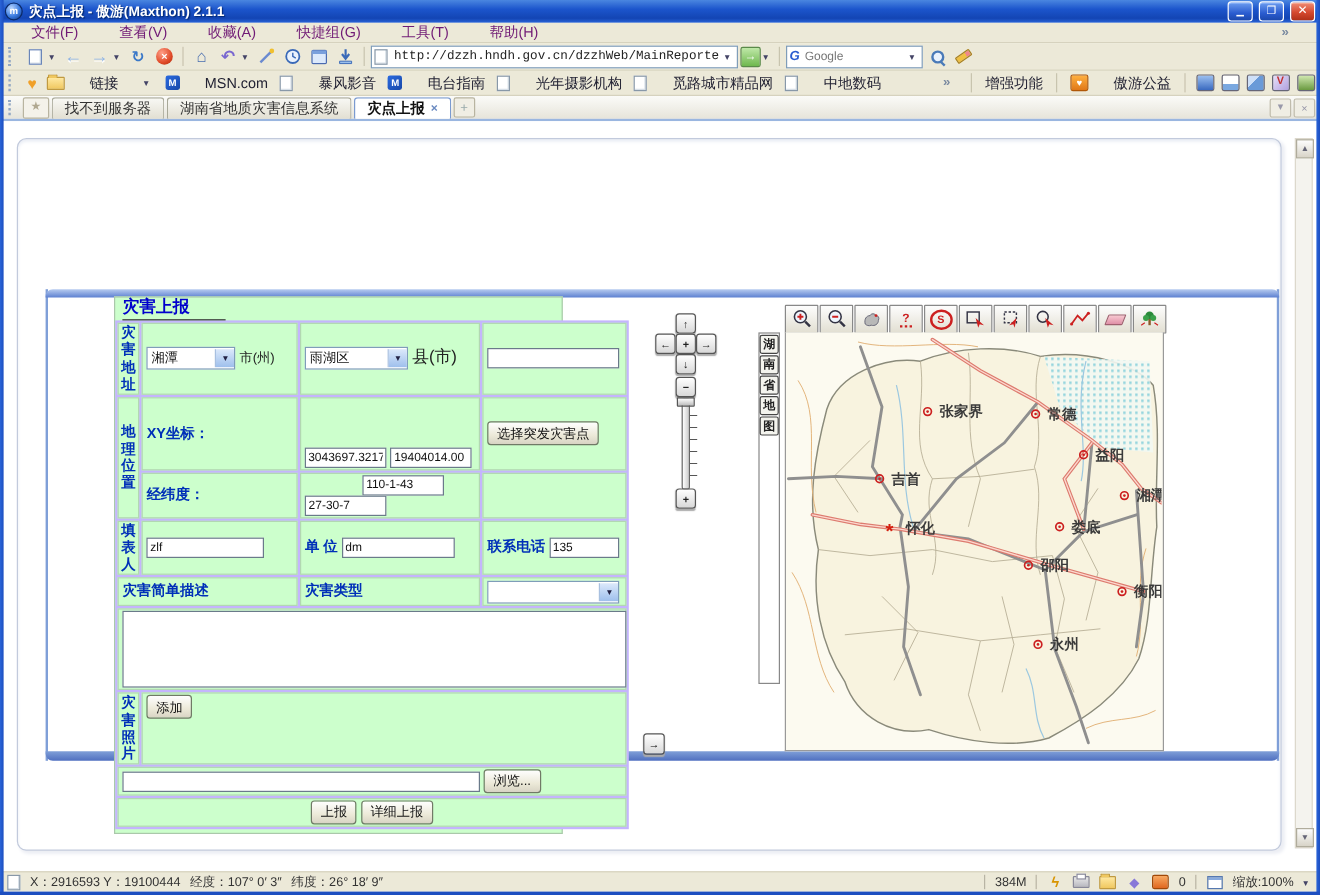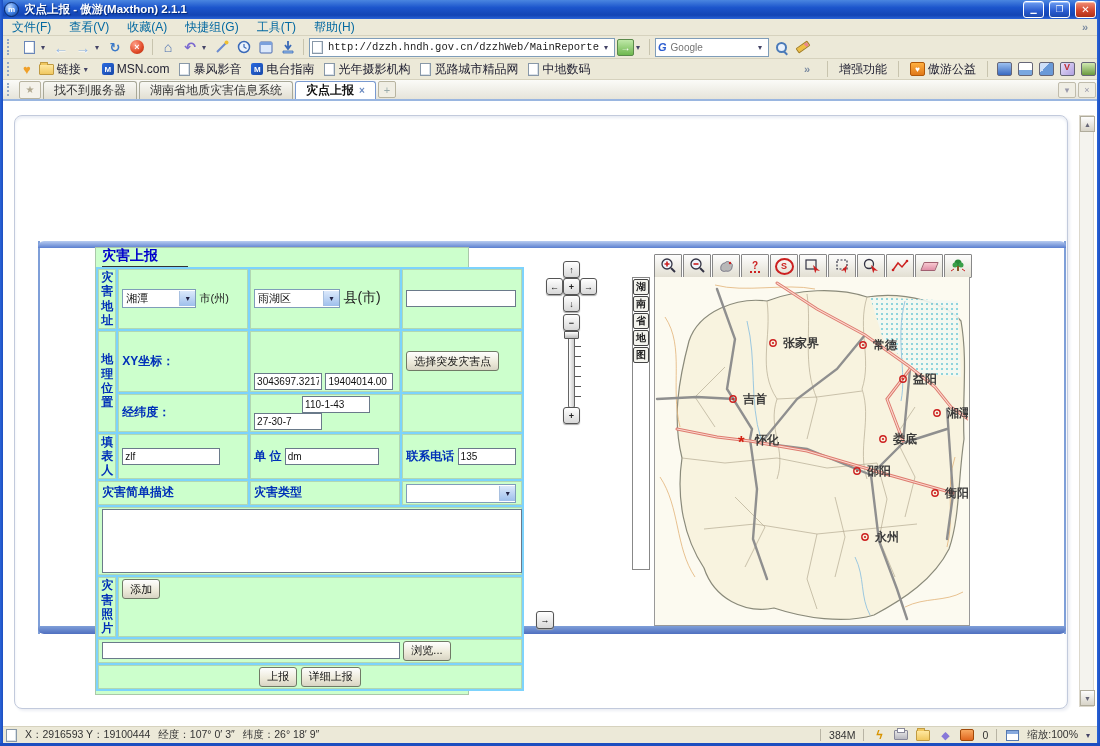--- a/index.html
+++ b/index.html
@@ -27,21 +27,21 @@
     display:inline-flex;align-items:center;justify-content:center;color:#fff;
     font-size:10px;font-weight:bold;text-shadow:none;line-height:1;
     background:linear-gradient(180deg,#6e9ef0,#2a5cd0 60%,#1c48ac);box-shadow:inset 0 1px 0 #9cc0ff;}
   .winbtn.close{background:linear-gradient(180deg,#f09078,#d6492f 55%,#b03018);box-shadow:inset 0 1px 0 #ffc0a8;}
   .i-min::before{content:"▁";font-size:8px;}
   .i-restore::before{content:"❐";font-size:9px;}
   .i-x::before{content:"✕";}
   .i-xs::before{content:"×";}
   
   .bar{background:#ece9d8;border-bottom:1px solid #d6d2be;display:flex;align-items:center;box-sizing:border-box;}
-  .menubar{height:17px;padding:0 4px;gap:2px;font-size:12px;color:#0369a1;}
+  .menubar{height:17px;padding:0 18px;gap:18px;font-size:12px;color:#701a75;}
   .menu-item{padding:0 8px;cursor:default;}
   .menubar .spacer{flex:1;}
   .chev{color:#7a8aa0;font-size:11px;font-weight:bold;padding-right:8px;}
   .chev::before{content:"»";}
   .grip{width:5px;height:70%;margin:0 3px;border-left:2px dotted #93a8c4;}
   .toolbar{height:23px;padding:0 4px;gap:2px;}
   .tbico{min-width:20px;height:19px;display:inline-flex;align-items:center;justify-content:center;
     border-radius:2px;font-size:13px;line-height:1;}
   .dd{font-size:8px;color:#446;width:8px;}
   .dd::before{content:"▾";}
@@ -67,21 +67,21 @@
   .search-box{display:flex;align-items:center;border:1px solid #7f9db9;background:#fff;height:17px;width:108px;padding:0 2px;gap:2px;}
   .g-logo{color:#2a5cd0;font-weight:bold;font-style:italic;font-size:11px;}
   .g-logo::before{content:"G";}
   .search-input{border:none;outline:none;flex:1;font-size:10px;color:#888;background:transparent;min-width:0;}
   .mag{position:relative;width:13px;height:13px;}
   .mag::before{content:"";position:absolute;left:1px;top:1px;width:7px;height:7px;border:2px solid #4a7ab8;border-radius:50%;background:#eaf2fc;}
   .mag::after{content:"";position:absolute;right:0px;bottom:0px;width:5px;height:2px;background:#4a7ab8;transform:rotate(45deg);}
   .pencil{width:12px;height:4px;background:linear-gradient(90deg,#f0c040 70%,#e88 70%);transform:rotate(-35deg);border:1px solid #a88020;border-radius:1px;}
   
   .bookmarksbar{height:21px;padding:0 4px;gap:6px;font-size:12px;color:#223;white-space:nowrap;}
-  .bm-item{display:inline-flex;align-items:center;gap:3px;padding:1px 2px;border-radius:2px;}
+  .bm-item{display:inline-flex;align-items:center;gap:21px;padding:1px 2px;border-radius:2px;}
   .i-heart::before{content:"♥";}
   .c-orange{color:#f0a028;font-size:13px;}
   .folder{width:13px;height:9px;background:linear-gradient(#ffe8a0,#f0c860);border:1px solid #c09a40;border-radius:1px;position:relative;}
   .folder::before{content:"";position:absolute;top:-3px;left:0;width:6px;height:2px;background:#f0c860;border:1px solid #c09a40;border-bottom:none;border-radius:1px 1px 0 0;}
   .msn-ico{width:12px;height:12px;background:linear-gradient(135deg,#2a6ae0,#1848a8);border-radius:2px;color:#fff;
     font-size:8px;font-weight:bold;display:inline-flex;align-items:center;justify-content:center;}
   .msn-ico::before{content:"M";}
   .charity-ico{width:13px;height:12px;background:linear-gradient(#ffb040,#e07818);border:1px solid #b05808;border-radius:2px;
     color:#fff;font-size:8px;display:inline-flex;align-items:center;justify-content:center;}
   .charity-ico::before{content:"♥";}
@@ -122,21 +122,21 @@
   .main-panel{position:absolute;left:38px;top:140px;width:1028px;height:393px;
     border-left:2px solid #7f9fd8;border-right:2px solid #7f9fd8;background:#fff;box-sizing:border-box;}
   .panel-topbar{position:absolute;left:-2px;top:0;width:1028px;height:7px;border-radius:6px 6px 0 0;
     background:linear-gradient(#b8ccf0,#5b7fd0);}
   .panel-bottombar{position:absolute;left:-2px;bottom:0;width:1028px;height:8px;border-radius:0 0 6px 6px;
     background:linear-gradient(#7f9fd8,#4f6fc0);}
   
   .form-area{position:absolute;left:95px;top:146px;width:374px;background:#ccffcc;border:1px solid #aac8aa;box-sizing:border-box;padding-bottom:3px;}
   .form-title{height:19px;padding-left:6px;font-size:14px;font-weight:bold;color:#0000cc;display:flex;align-items:flex-end;}
   .form-title span{border-bottom:1px solid #333;padding:0 30px 1px 0;}
-  table.formtable{border-collapse:separate;border-spacing:2px;width:428px;background:#7dd3fc;table-layout:fixed;}
+  table.formtable{border-collapse:separate;border-spacing:2px;width:428px;background:#c4b5fd;table-layout:fixed;}
   table.formtable td{background:#ccffcc;border:1px solid #b2d8b2;padding:1px 3px;vertical-align:middle;font-size:12px;color:#0030b8;font-weight:bold;}
   .vlabel{width:16px;padding:0 1px !important;text-align:center;word-break:break-all;line-height:1.2;font-size:12px;}
   .xpinput{border:1px solid #6a7a8a;background:#fff;height:15px;font-size:10px;padding:0 2px;
     font-family:"Liberation Sans","DejaVu Sans",sans-serif;color:#111;box-sizing:content-box;}
   .xpselect{display:inline-flex;align-items:center;border:1px solid #7f9db9;background:#fff;height:17px;font-size:11px;color:#111;font-weight:normal;}
   .xpselect .val{padding:0 3px;flex:1;overflow:hidden;white-space:nowrap;}
   .xpselect .arrow{width:15px;height:15px;margin:0;background:linear-gradient(#dce9fb,#9ebfec);border-left:1px solid #a8c0e0;
     display:inline-flex;align-items:center;justify-content:center;color:#224;font-size:8px;}
   .xpbtn{display:inline-flex;align-items:center;justify-content:center;
     background:linear-gradient(#fefefe,#ece9d8 60%,#d8d4c4);border:1px solid #707a66;border-radius:3px;

